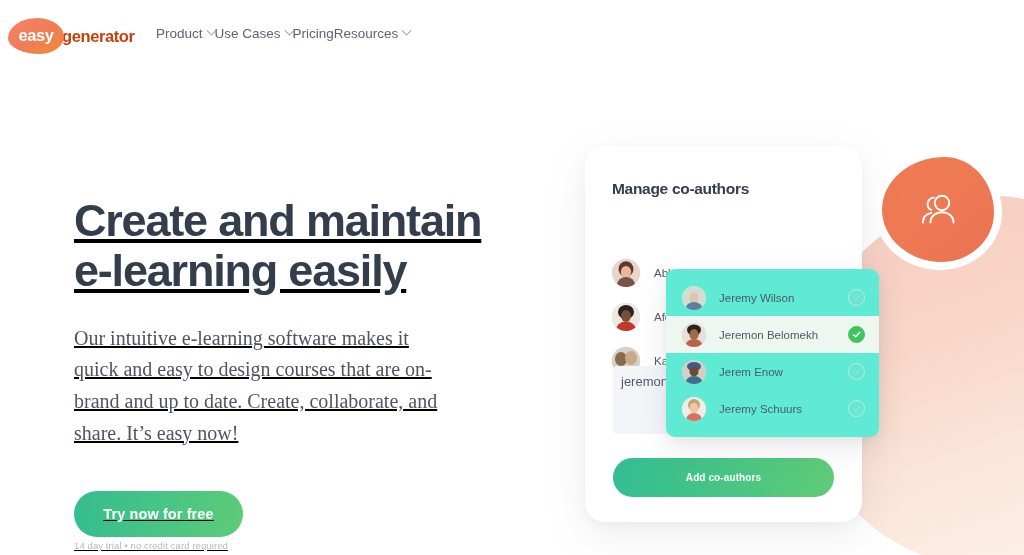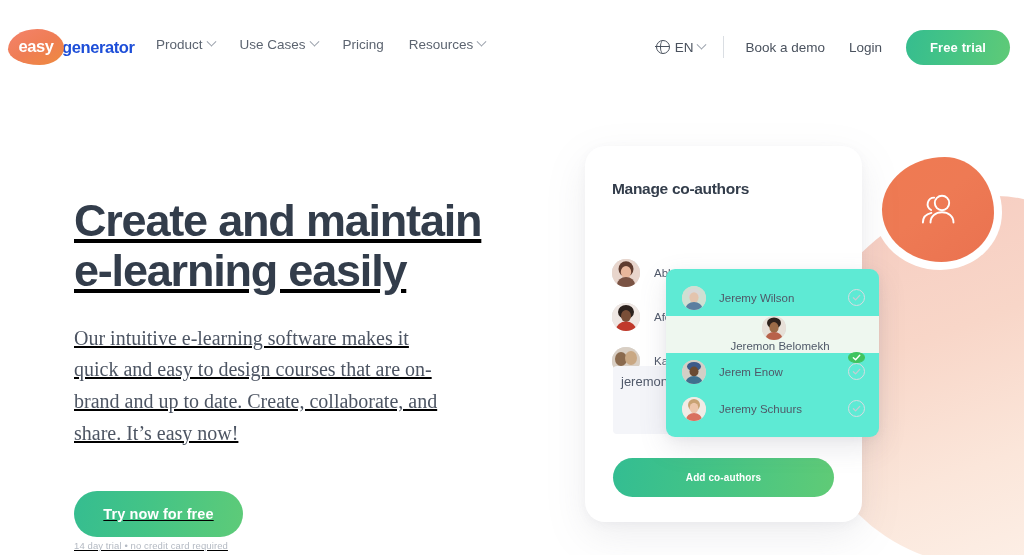--- a/index.html
+++ b/index.html
@@ -52,21 +52,21 @@
     border-radius: 56% 44% 47% 53% / 50% 53% 47% 50%;
     display: flex;
     align-items: center;
     justify-content: center;
   }
   .blob-orange svg { display: block; }
 
   
   .header {
     position: absolute;
-    left: 0; top: 11px;
+    left: 0; top: 0;
     width: 1024px;
     height: 70px;
     display: flex;
     align-items: center;
     z-index: 20;
   }
 
   .logo {
     position: absolute;
     left: 8px;
@@ -88,34 +88,33 @@
   }
   .logo-easy {
     color: #ffffff;
     font-size: 16.5px;
     font-weight: 700;
     letter-spacing: -0.4px;
     line-height: 1;
     padding-bottom: 1px;
   }
   .logo-gen {
-    color: #1d4ed8;
+    color: #c2410c;
     font-size: 16.5px;
     font-weight: 700;
     letter-spacing: -0.4px;
     margin-left: -2px;
   }
 
   .nav {
     position: absolute;
     left: 156px;
     top: 26px;
     display: flex;
     align-items: center;
-    gap: 25px;
   }
   .nav-item {
     display: flex;
     align-items: center;
     gap: 5px;
     font-size: 13.5px;
     color: #5c6470;
     cursor: pointer;
     white-space: nowrap;
   }
@@ -365,21 +364,21 @@
     padding: 10px 0;
     z-index: 30;
   }
   .dd-item {
     display: flex;
     align-items: center;
     height: 37px;
     padding: 0 14px 0 16px;
     cursor: pointer;
   }
-  .dd-item.selected { background: #eef7ef; flex-direction: column; }
+  .dd-item.selected { background: #eef7ef; }
   .dd-avatar {
     position: relative;
     width: 24px; height: 24px;
     border-radius: 50%;
     flex: 0 0 24px;
     overflow: hidden;
     background: #d8d8d8;
   }
   .dd-name {
     margin-left: 13px;
@@ -440,31 +439,20 @@
     </div>
     <div class="nav-item">
       <span>Pricing</span>
     </div>
     <div class="nav-item">
       <span>Resources</span>
       <i class="chev"></i>
     </div>
   </nav>
 
-  <div class="header-right">
-    <div class="lang">
-      <span class="globe"></span>
-      <span>EN</span>
-      <i class="chev"></i>
-    </div>
-    <div class="divider"></div>
-    <a class="hdr-link">Book a demo</a>
-    <a class="hdr-link">Login</a>
-    <button class="btn-trial">Free trial</button>
-  </div>
 </div>
 
 <div class="hero">
   <h1 class="hero-title">Create and maintain
 e-learning easily</h1>
   <p class="hero-sub">Our intuitive e-learning software makes it quick and easy to design courses that are on-brand and up to date. Create, collaborate, and share. It’s easy now!</p>
   <button class="btn-try">Try now for free</button>
   <div class="fine-print">14 day trial • no credit card required</div>
 </div>
 

